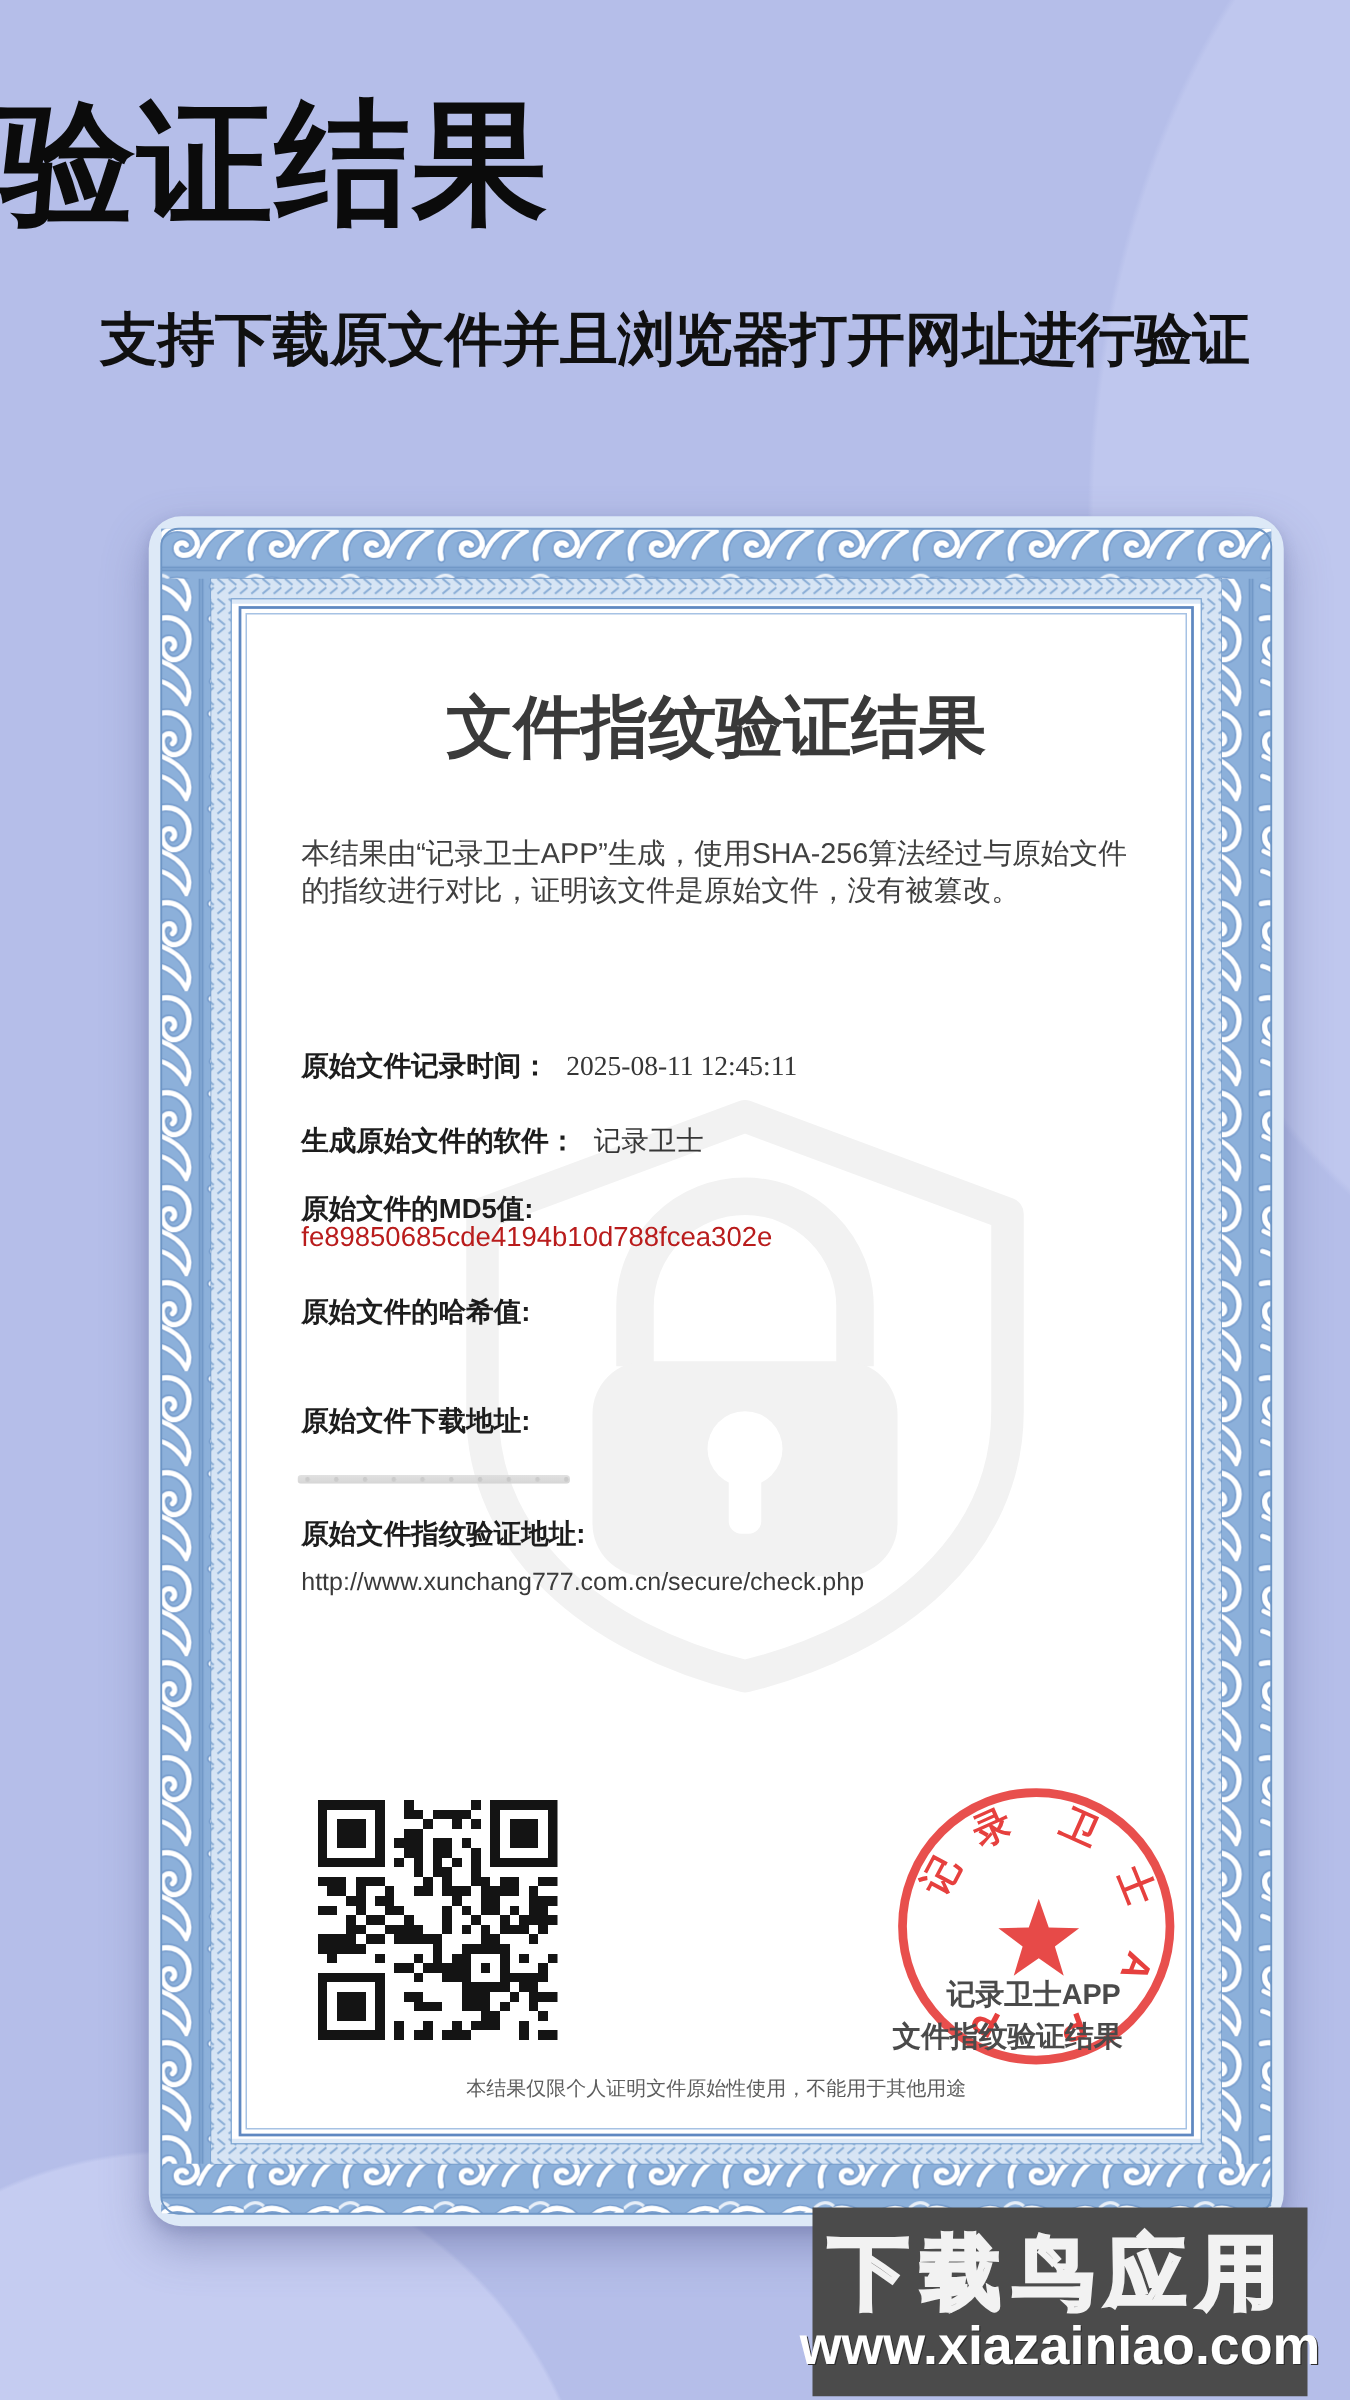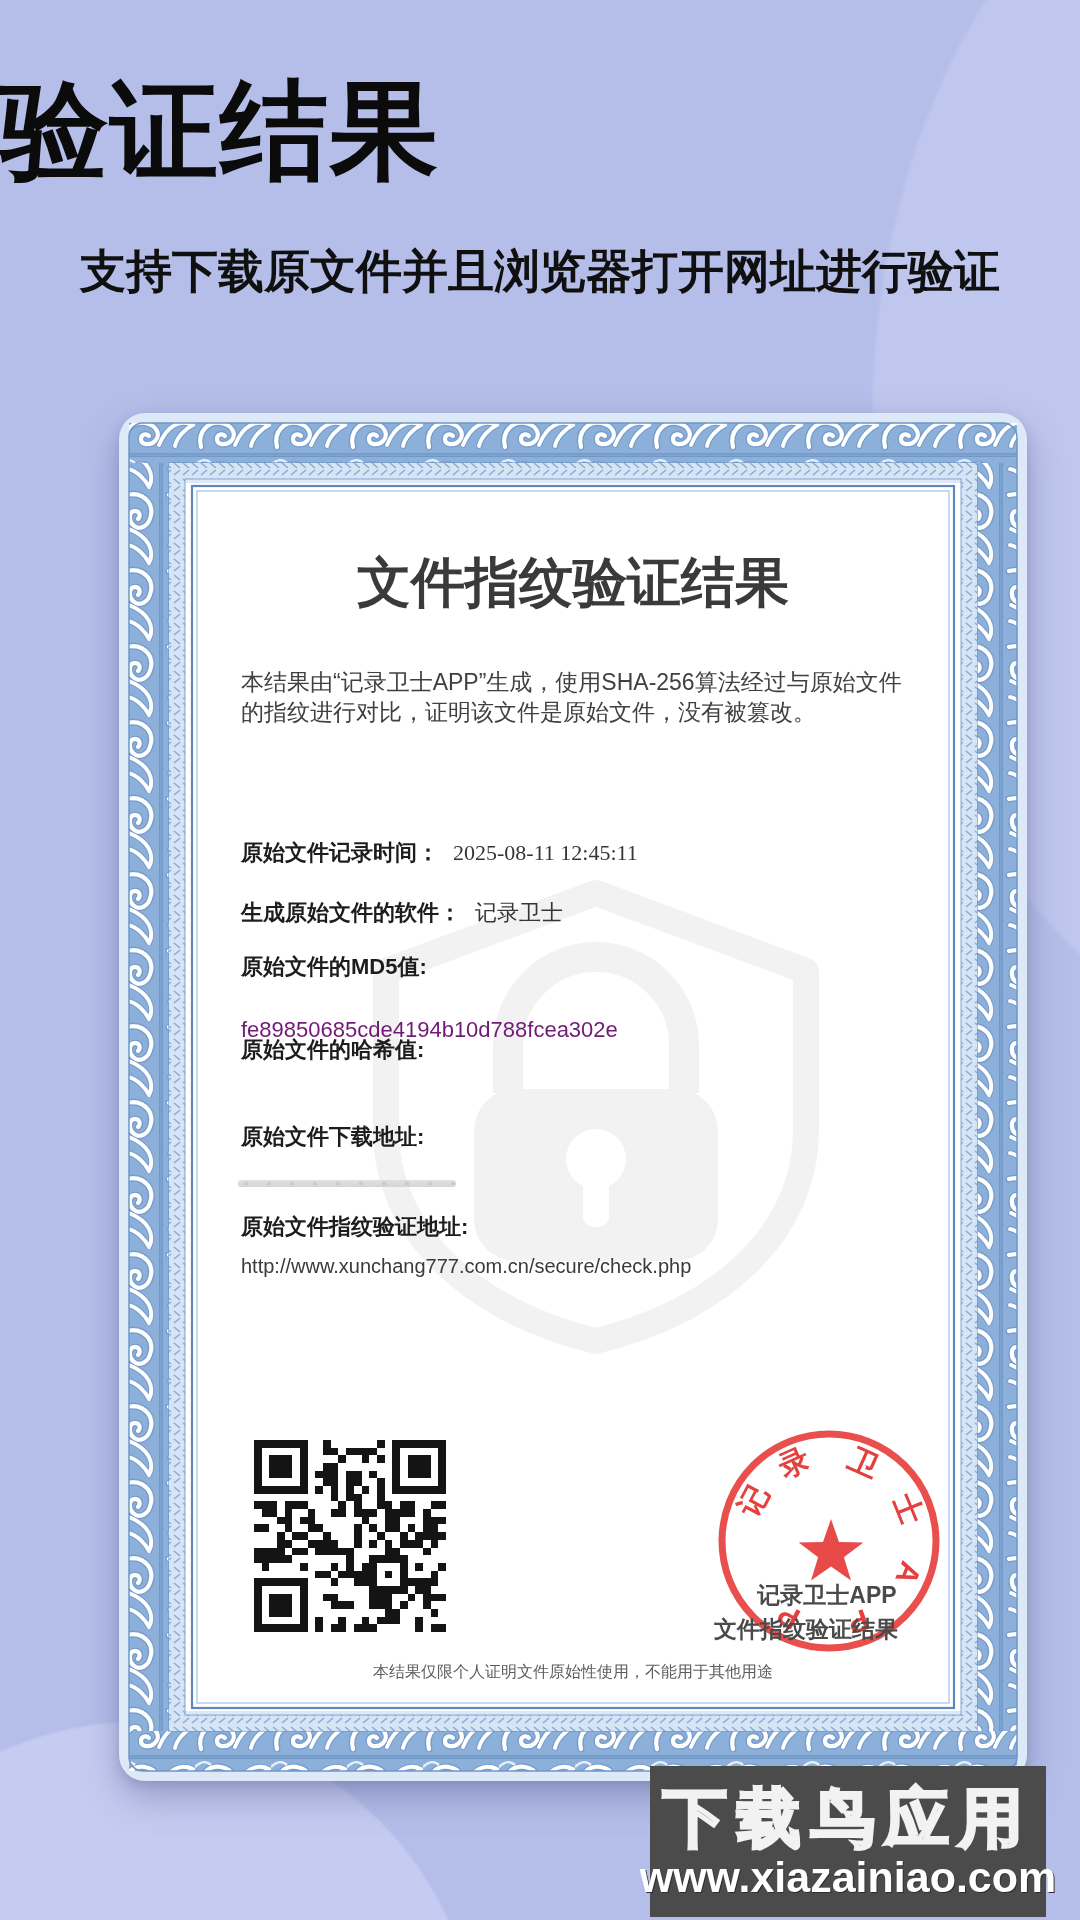--- a/index.html
+++ b/index.html
@@ -37,21 +37,21 @@
   .cert-intro{
     position:absolute;top:168px;left:50px;width:682px;margin:0;
     font-size:23px;line-height:30px;color:#404040;
   }
   .field{position:absolute;left:50px;font-size:22px;line-height:28px;white-space:nowrap;}
   .field .lbl{font-weight:bold;color:#1d1d1d;margin-right:14px;}
   .field .val{color:#363636;font-family:Liberation Serif, serif;}
   .f-time{top:340px;}
   .f-soft{top:400px;}
   .f-md5-l{top:454px;}
-  .f-md5-v{top:517px;font-size:22px;color:#701a75;}
+  .f-md5-v{top:477px;font-size:22px;color:#b91c1c;}
   .f-hash-l{top:537px;}
   .f-hash-v{top:584px;font-size:19px;color:#3a3a3a;letter-spacing:0px;}
   .f-dl-l{top:624px;}
   .f-fp-l{top:714px;}
   .f-url-v{top:753px;font-size:20px;color:#3a3a3a;}
   .redacted-line{
     position:absolute;left:47px;top:681px;width:218px;height:7px;border-radius:3px;
     background:
       radial-gradient(circle 3px at 8px 3.5px,#c3c3c3 0 60%,transparent 70%),
       linear-gradient(#dcdcdc,#cfcfcf);

